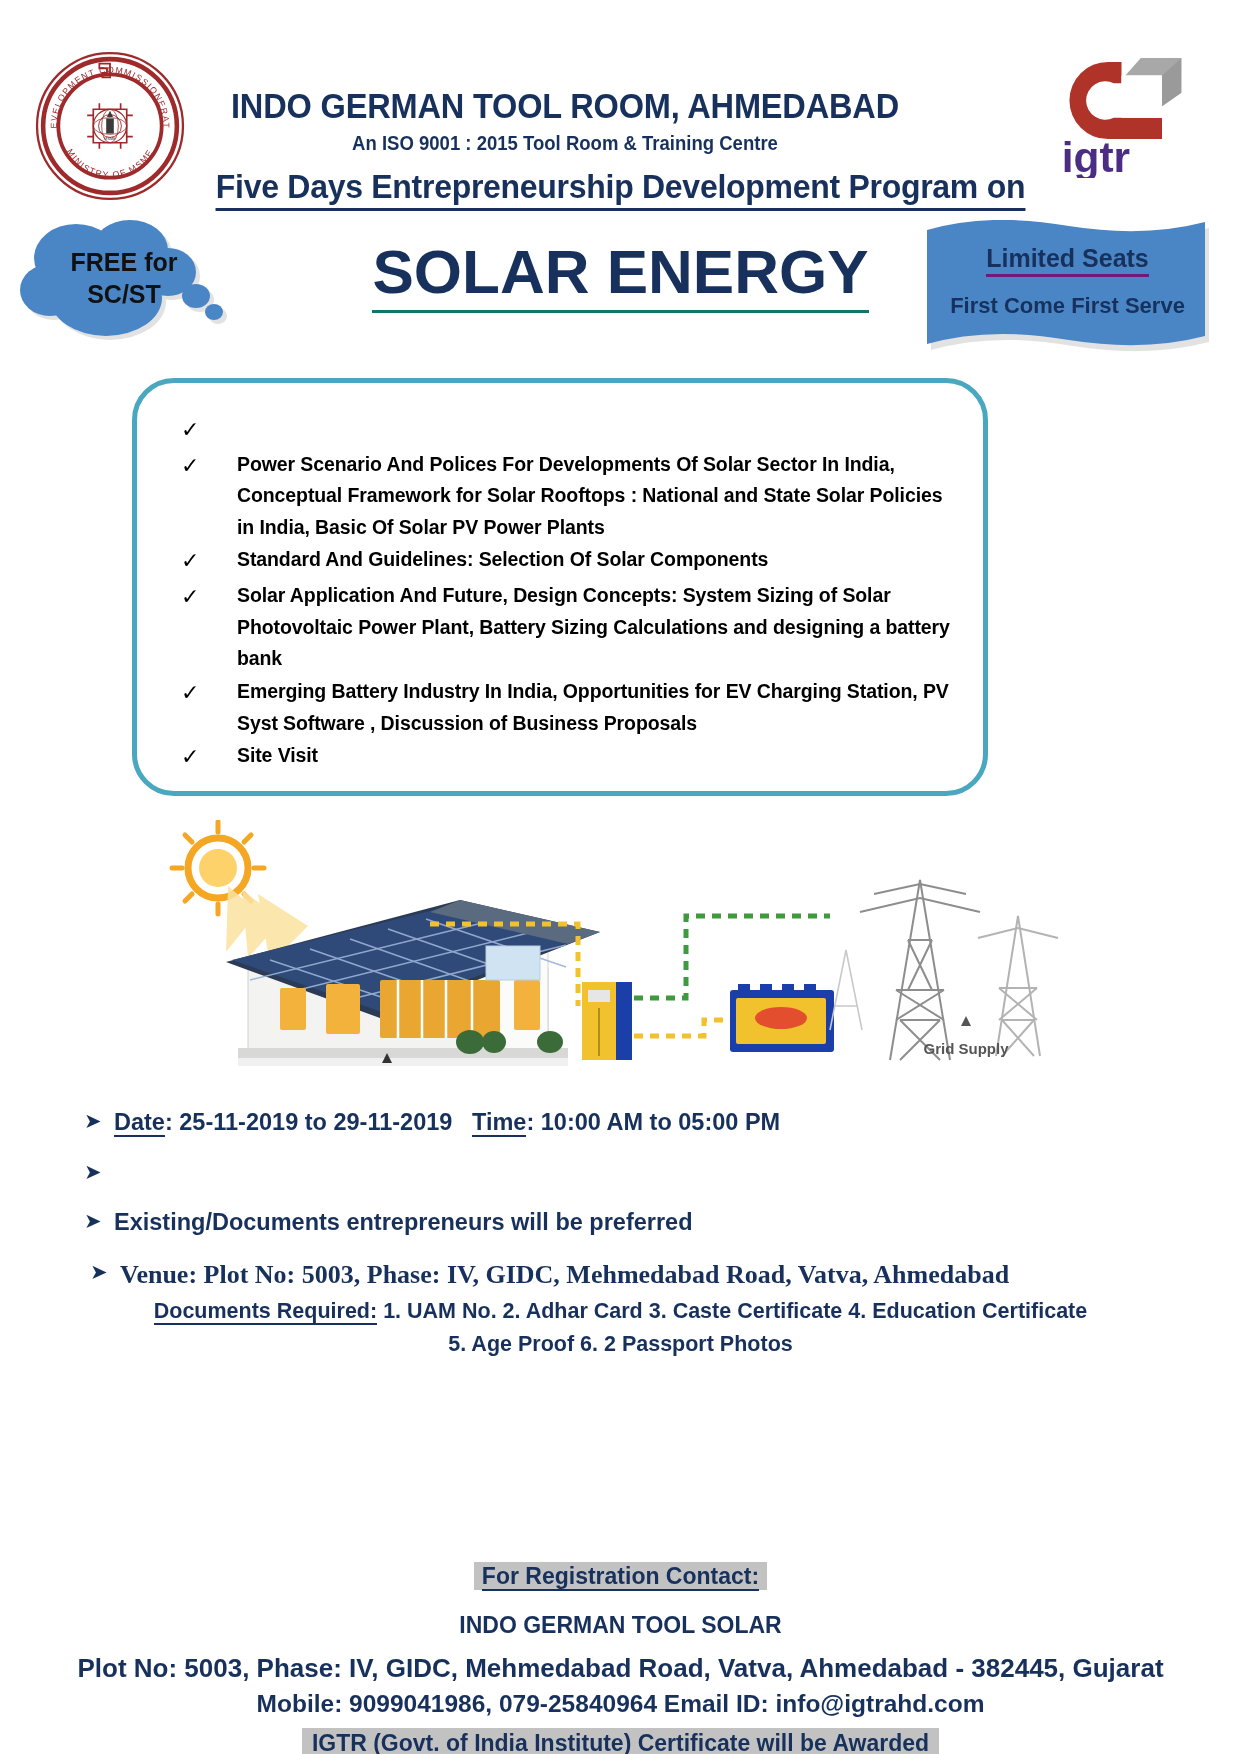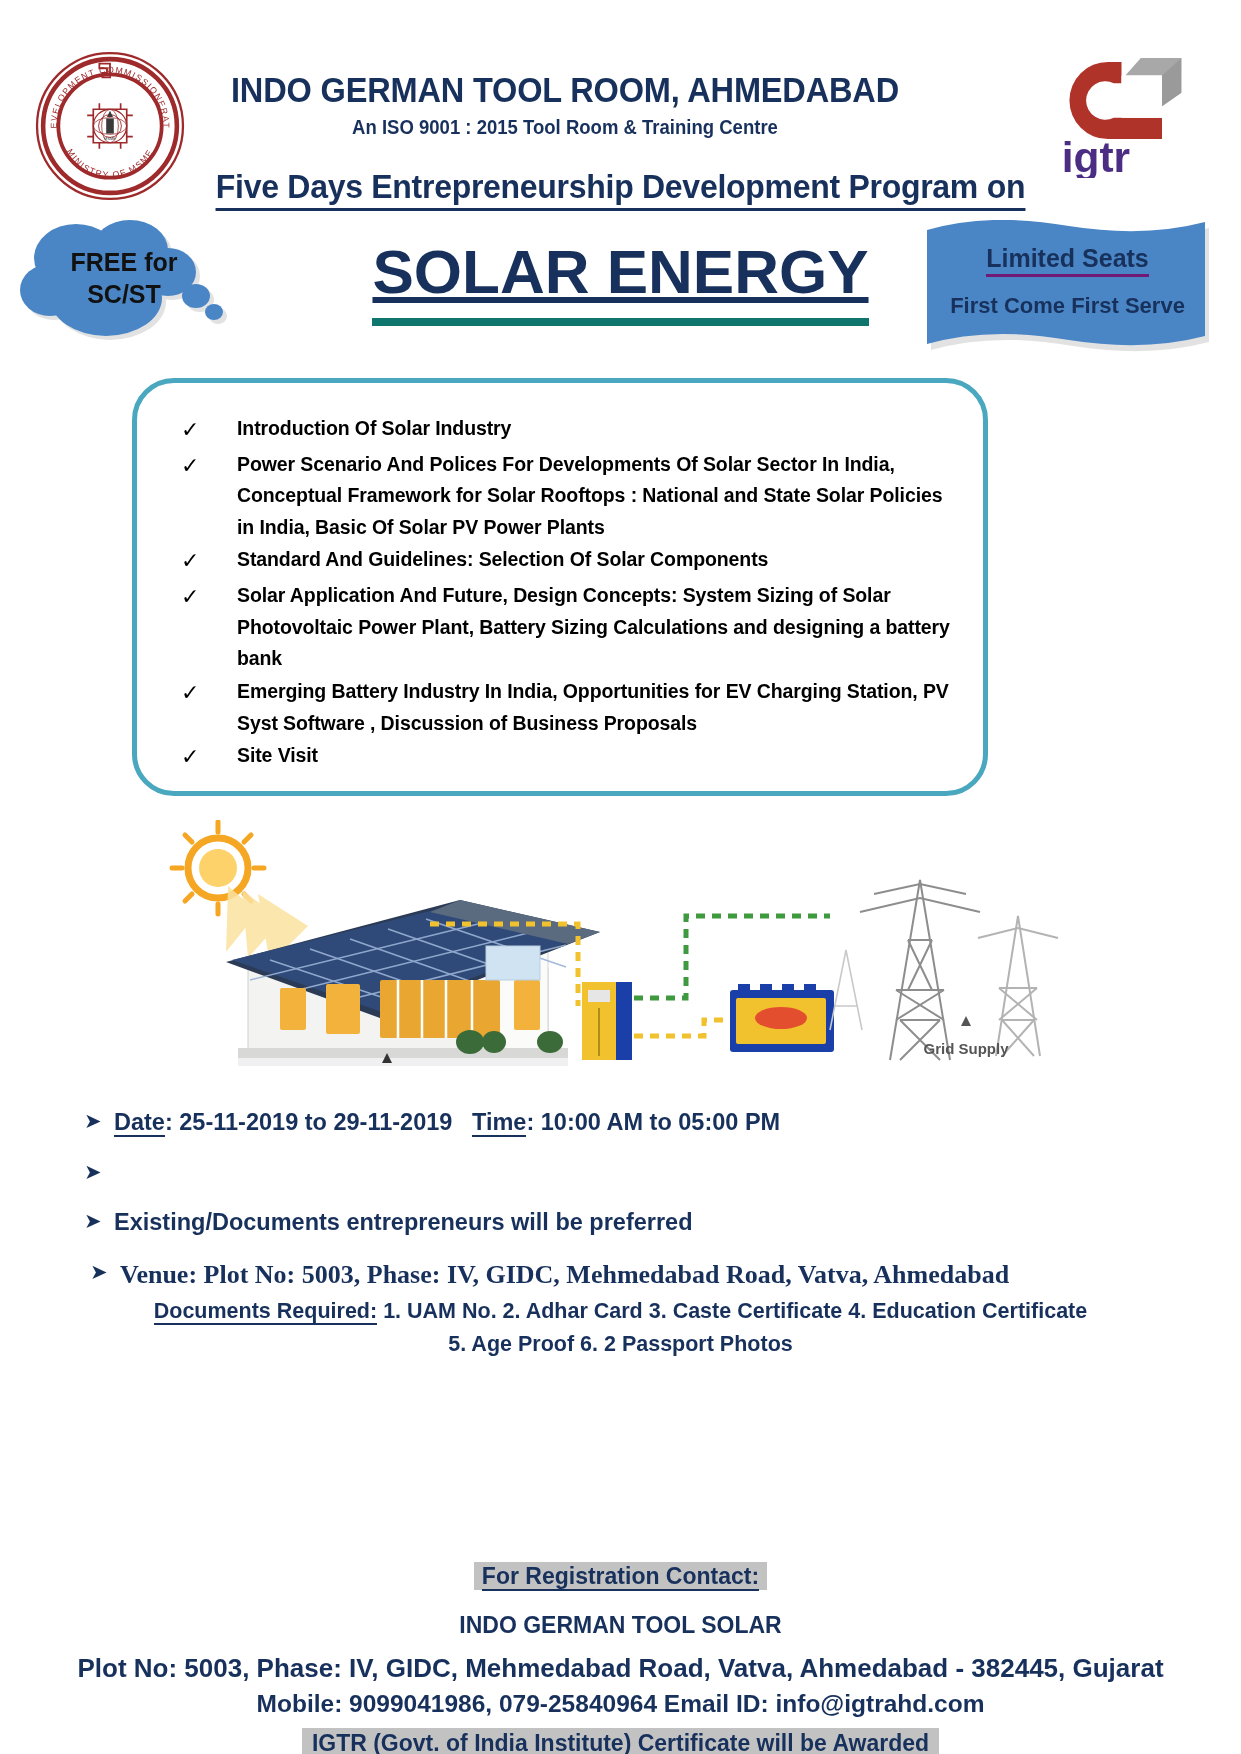--- a/index.html
+++ b/index.html
@@ -17,21 +17,21 @@
     height: 160px;
     padding-top: 42px;
   }
   .msme-seal {
     position: absolute;
     left: 34px; top: 50px;
     width: 152px; height: 152px;
   }
   .header-text {
     position: absolute;
-    left: 195px; top: 70px;
+    left: 195px; top: 86px;
     width: 740px;
     text-align: center;
   }
   .org-name {
     font-size: 35px;
     font-weight: bold;
     color: #17315c;
     letter-spacing: -0.2px;
     white-space: nowrap;
     font-family: "Liberation Sans", sans-serif;
@@ -66,23 +66,22 @@
   }
   .solar-title {
     text-align: center;
     margin-top: 30px;
     font-size: 62px;
     font-weight: bold;
     color: #17315c;
     letter-spacing: 0px;
   }
   .solar-title span {
-    border-bottom: 8px solid #0f766e;
-    padding-bottom: 12px;
-    text-decoration: underline;
+    border-bottom: 3px solid #0f766e;
+    padding-bottom: 4px;
   }
 
   
   .cloud {
     position: absolute;
     left: 14px; top: 48px;
     width: 230px; height: 130px;
   }
   .cloud-label {
     position: absolute;
@@ -336,21 +335,20 @@
     <div><span class="ribbon-l1">Limited Seats</span></div>
     <div class="ribbon-l2">First Come First Serve</div>
   </div>
 </div>
 
 <div class="topics-box">
   <div class="topics-inner">
 
     <div class="topic-row">
       <div class="tick">✓</div>
-      <div class="topic-text">Introduction Of Solar Industry</div>
     </div>
 
     <div class="topic-row">
       <div class="tick">✓</div>
       <div class="topic-text">Power Scenario And Polices For Developments Of Solar Sector In India, Conceptual Framework for Solar Rooftops : National and State Solar Policies in India, Basic Of Solar PV Power Plants</div>
     </div>
 
     <div class="topic-row">
       <div class="tick">✓</div>
       <div class="topic-text">Standard And Guidelines: Selection Of Solar Components</div>

